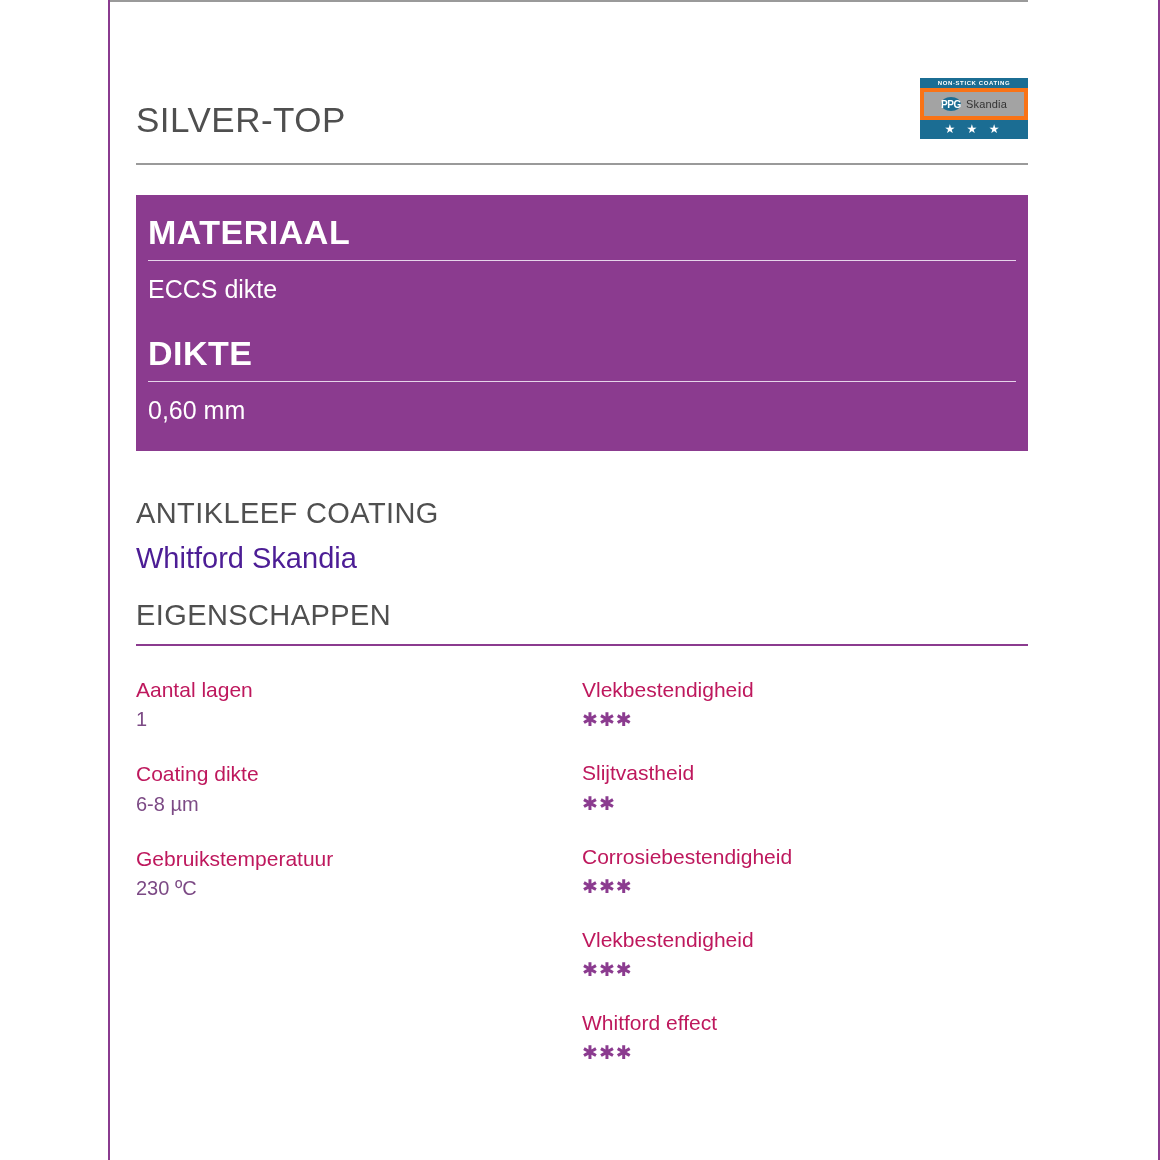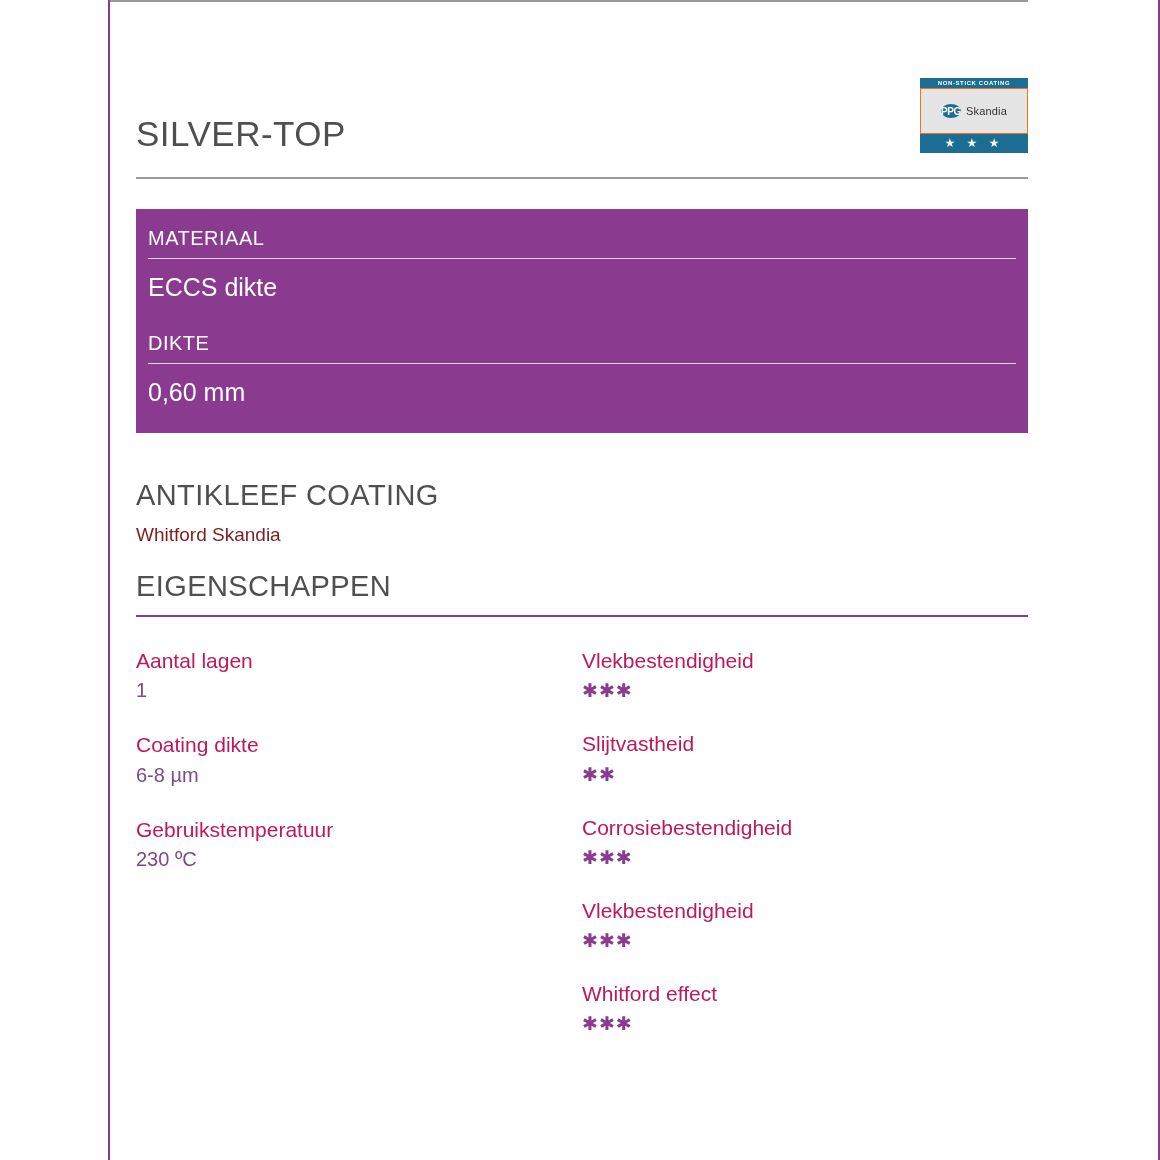--- a/index.html
+++ b/index.html
@@ -68,27 +68,27 @@
   }
   .logo-top {
     background: #1b6d93;
     color: #ffffff;
     font-size: 6px;
     letter-spacing: 0.6px;
     padding: 2px 0 2px;
     font-weight: bold;
   }
   .logo-mid {
-    background: #e5e5e5;
-    border: 1px solid #f97316;
+    background: #a3a3a3;
+    border: 4px solid #f97316;
     display: flex;
     align-items: center;
     justify-content: center;
     gap: 5px;
-    padding: 15px 0;
+    padding: 5px 0;
   }
   .ppg-mark {
     background: #1b6d93;
     color: #ffffff;
     font-size: 10px;
     font-weight: bold;
     border-radius: 50%;
     width: 20px;
     height: 14px;
     display: flex;
@@ -116,22 +116,22 @@
   }
 
   
   .spec-block {
     background: #8b3b8f;
     color: #ffffff;
     margin-top: 30px;
     padding: 18px 12px 22px 12px;
   }
   .spec-heading {
-    font-size: 20px;
-    font-weight: normal;
+    font-size: 34px;
+    font-weight: bold;
     letter-spacing: 0.5px;
     padding: 0 0 6px 0;
   }
   .spec-divider {
     height: 1px;
     background: #e6d3ea;
     margin: 2px 0 14px 0;
   }
   .spec-value {
     font-size: 25px;
@@ -141,22 +141,22 @@
   .spec-value.last { padding-bottom: 4px; }
 
   
   .section-gap { height: 46px; }
   .coating-title {
     font-size: 29px;
     letter-spacing: 0.4px;
     color: #4f4f4f;
   }
   .coating-name {
-    font-size: 19px;
-    color: #7f1d1d;
+    font-size: 29px;
+    color: #4c1d95;
     margin-top: 12px;
   }
 
   .props-title {
     font-size: 29px;
     letter-spacing: 0.4px;
     color: #4f4f4f;
     margin-top: 24px;
   }
   .props-rule {

